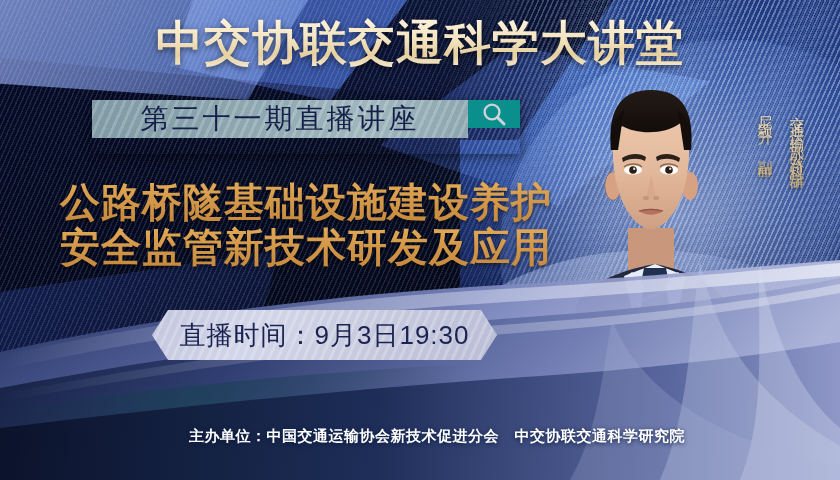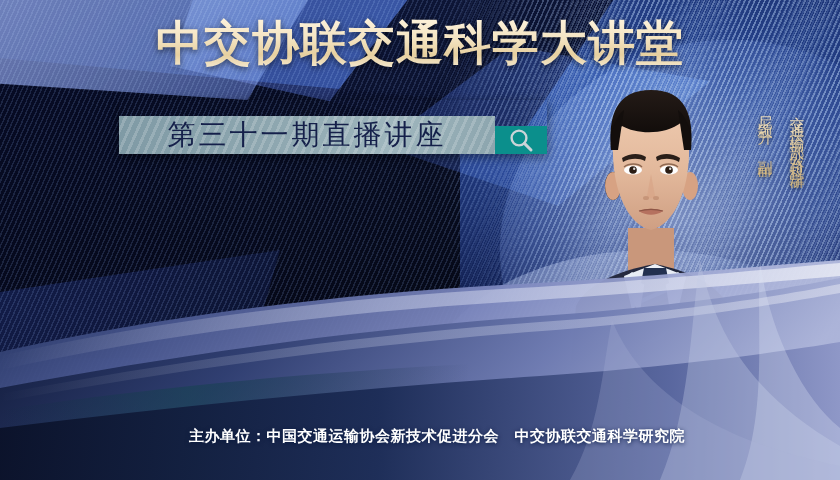--- a/index.html
+++ b/index.html
@@ -102,22 +102,22 @@
     font-family:"Liberation Sans","DejaVu Sans",sans-serif;
     background:linear-gradient(180deg,#fdf3de 0%,#f4e4c2 42%,#e6cf9f 72%,#f6ecd6 100%);
     -webkit-background-clip:text; background-clip:text; color:transparent;
     -webkit-text-fill-color:transparent;
     filter:drop-shadow(0 2px 3px rgba(0,0,0,.55));
     white-space:nowrap;
   }
 
   
   .subbar {
-    position:absolute; left:119px; top:100px; width:428px; height:54px;
-    display:flex; align-items:flex-end;
+    position:absolute; left:92px; top:100px; width:428px; height:54px;
+    display:flex; align-items:flex-start;
     box-shadow:0 3px 10px rgba(0,0,0,.45);
   }
   .subbar-body {
     flex:1; position:relative; display:flex; align-items:center; justify-content:center;
     background:linear-gradient(100deg,#7f9aa5 0%,#8ea7b0 42%,#9fb6bd 72%,#8ca5ae 100%);
     overflow:hidden;
   }
   .subbar-body::after {
     content:""; position:absolute; inset:0;
     background-image:repeating-linear-gradient(114deg,
@@ -368,20 +368,27 @@
     <div class="subbar-search">
       <span>
         <svg width="28" height="28" viewBox="0 0 28 28">
           <circle cx="12" cy="12" r="7.4" fill="none" stroke="#ccd4d8" stroke-width="2.4"></circle>
           <line x1="17.4" y1="17.4" x2="24" y2="24" stroke="#ccd4d8" stroke-width="3" stroke-linecap="round"></line>
         </svg>
       </span>
     </div>
   </div>
 
-
+  <div class="topic">
+    <div class="topic-line">公路桥隧基础设施建设养护</div>
+    <div class="topic-line">安全监管新技术研发及应用</div>
+  </div>
+
+  <div class="timepill">
+    <span class="timepill-text">直播时间：9月3日19:30</span>
+  </div>
 
   <div class="vtext vtext-name">尼颖升 副研究员</div>
   <div class="vtext vtext-org">交通运输部公路科学研究院</div>
 
   <div class="footer">主办单位：中国交通运输协会新技术促进分会　中交协联交通科学研究院</div>
 
 </div>
 
 </body></html>

